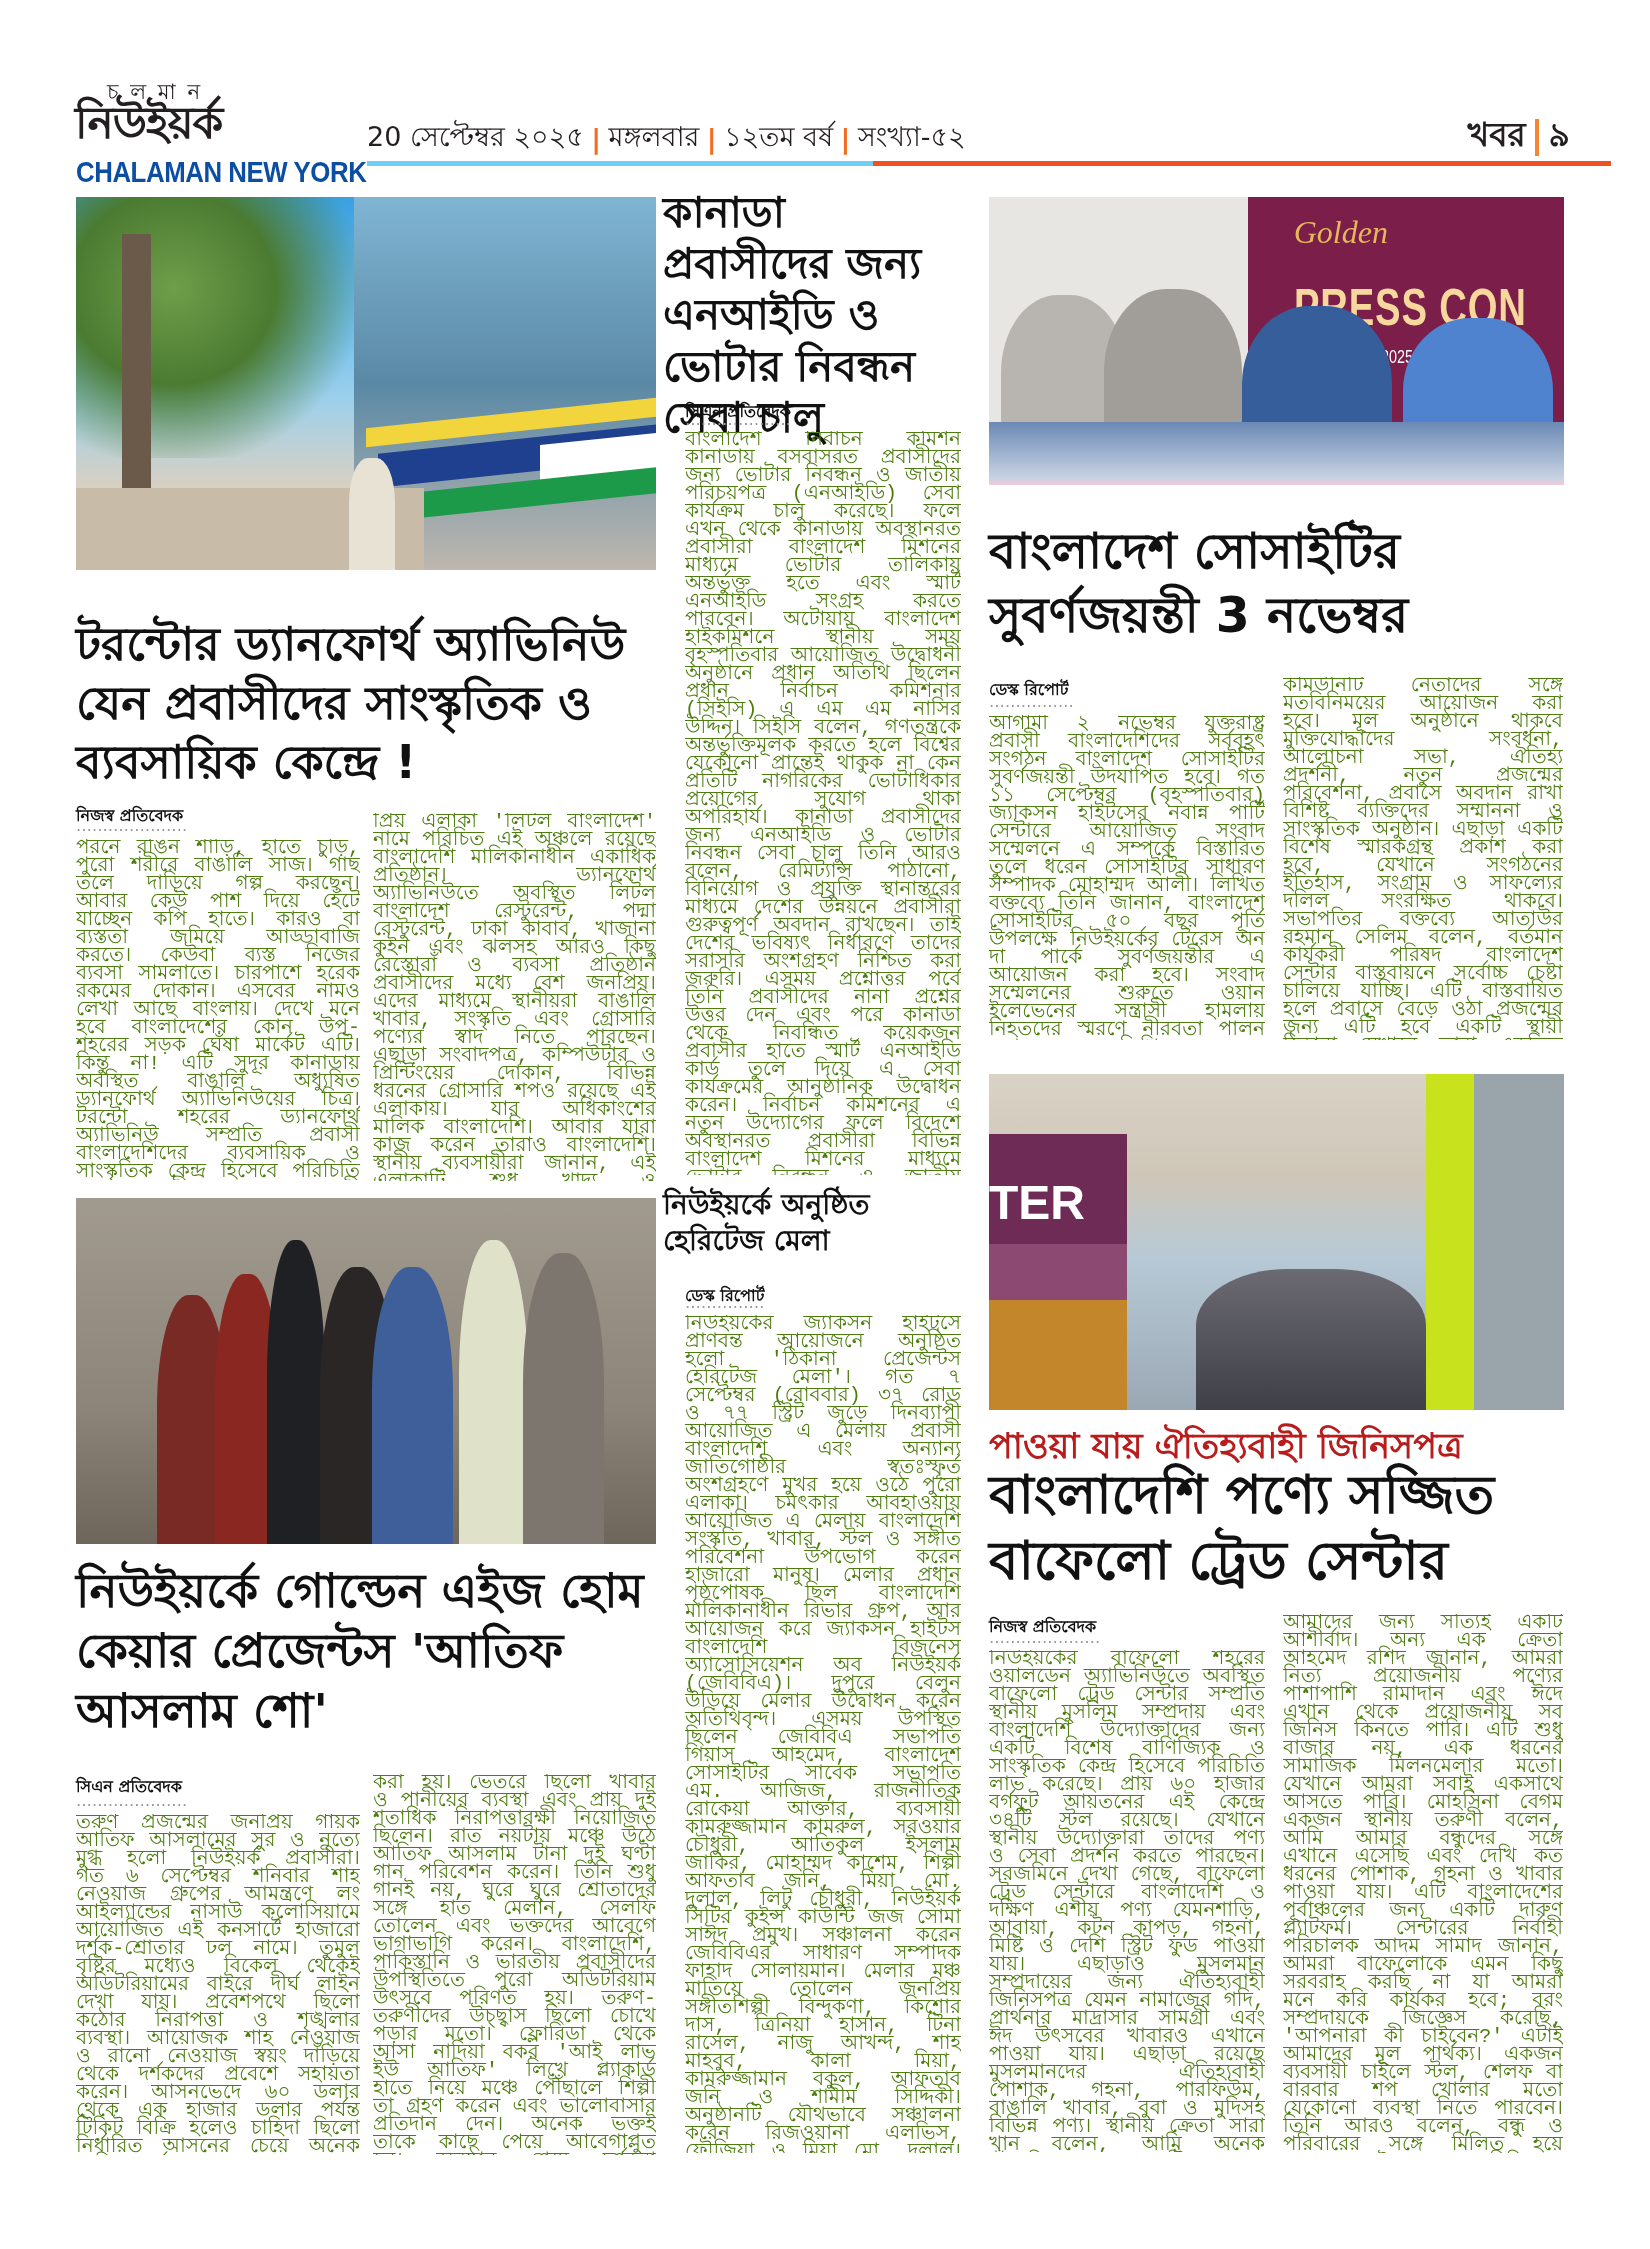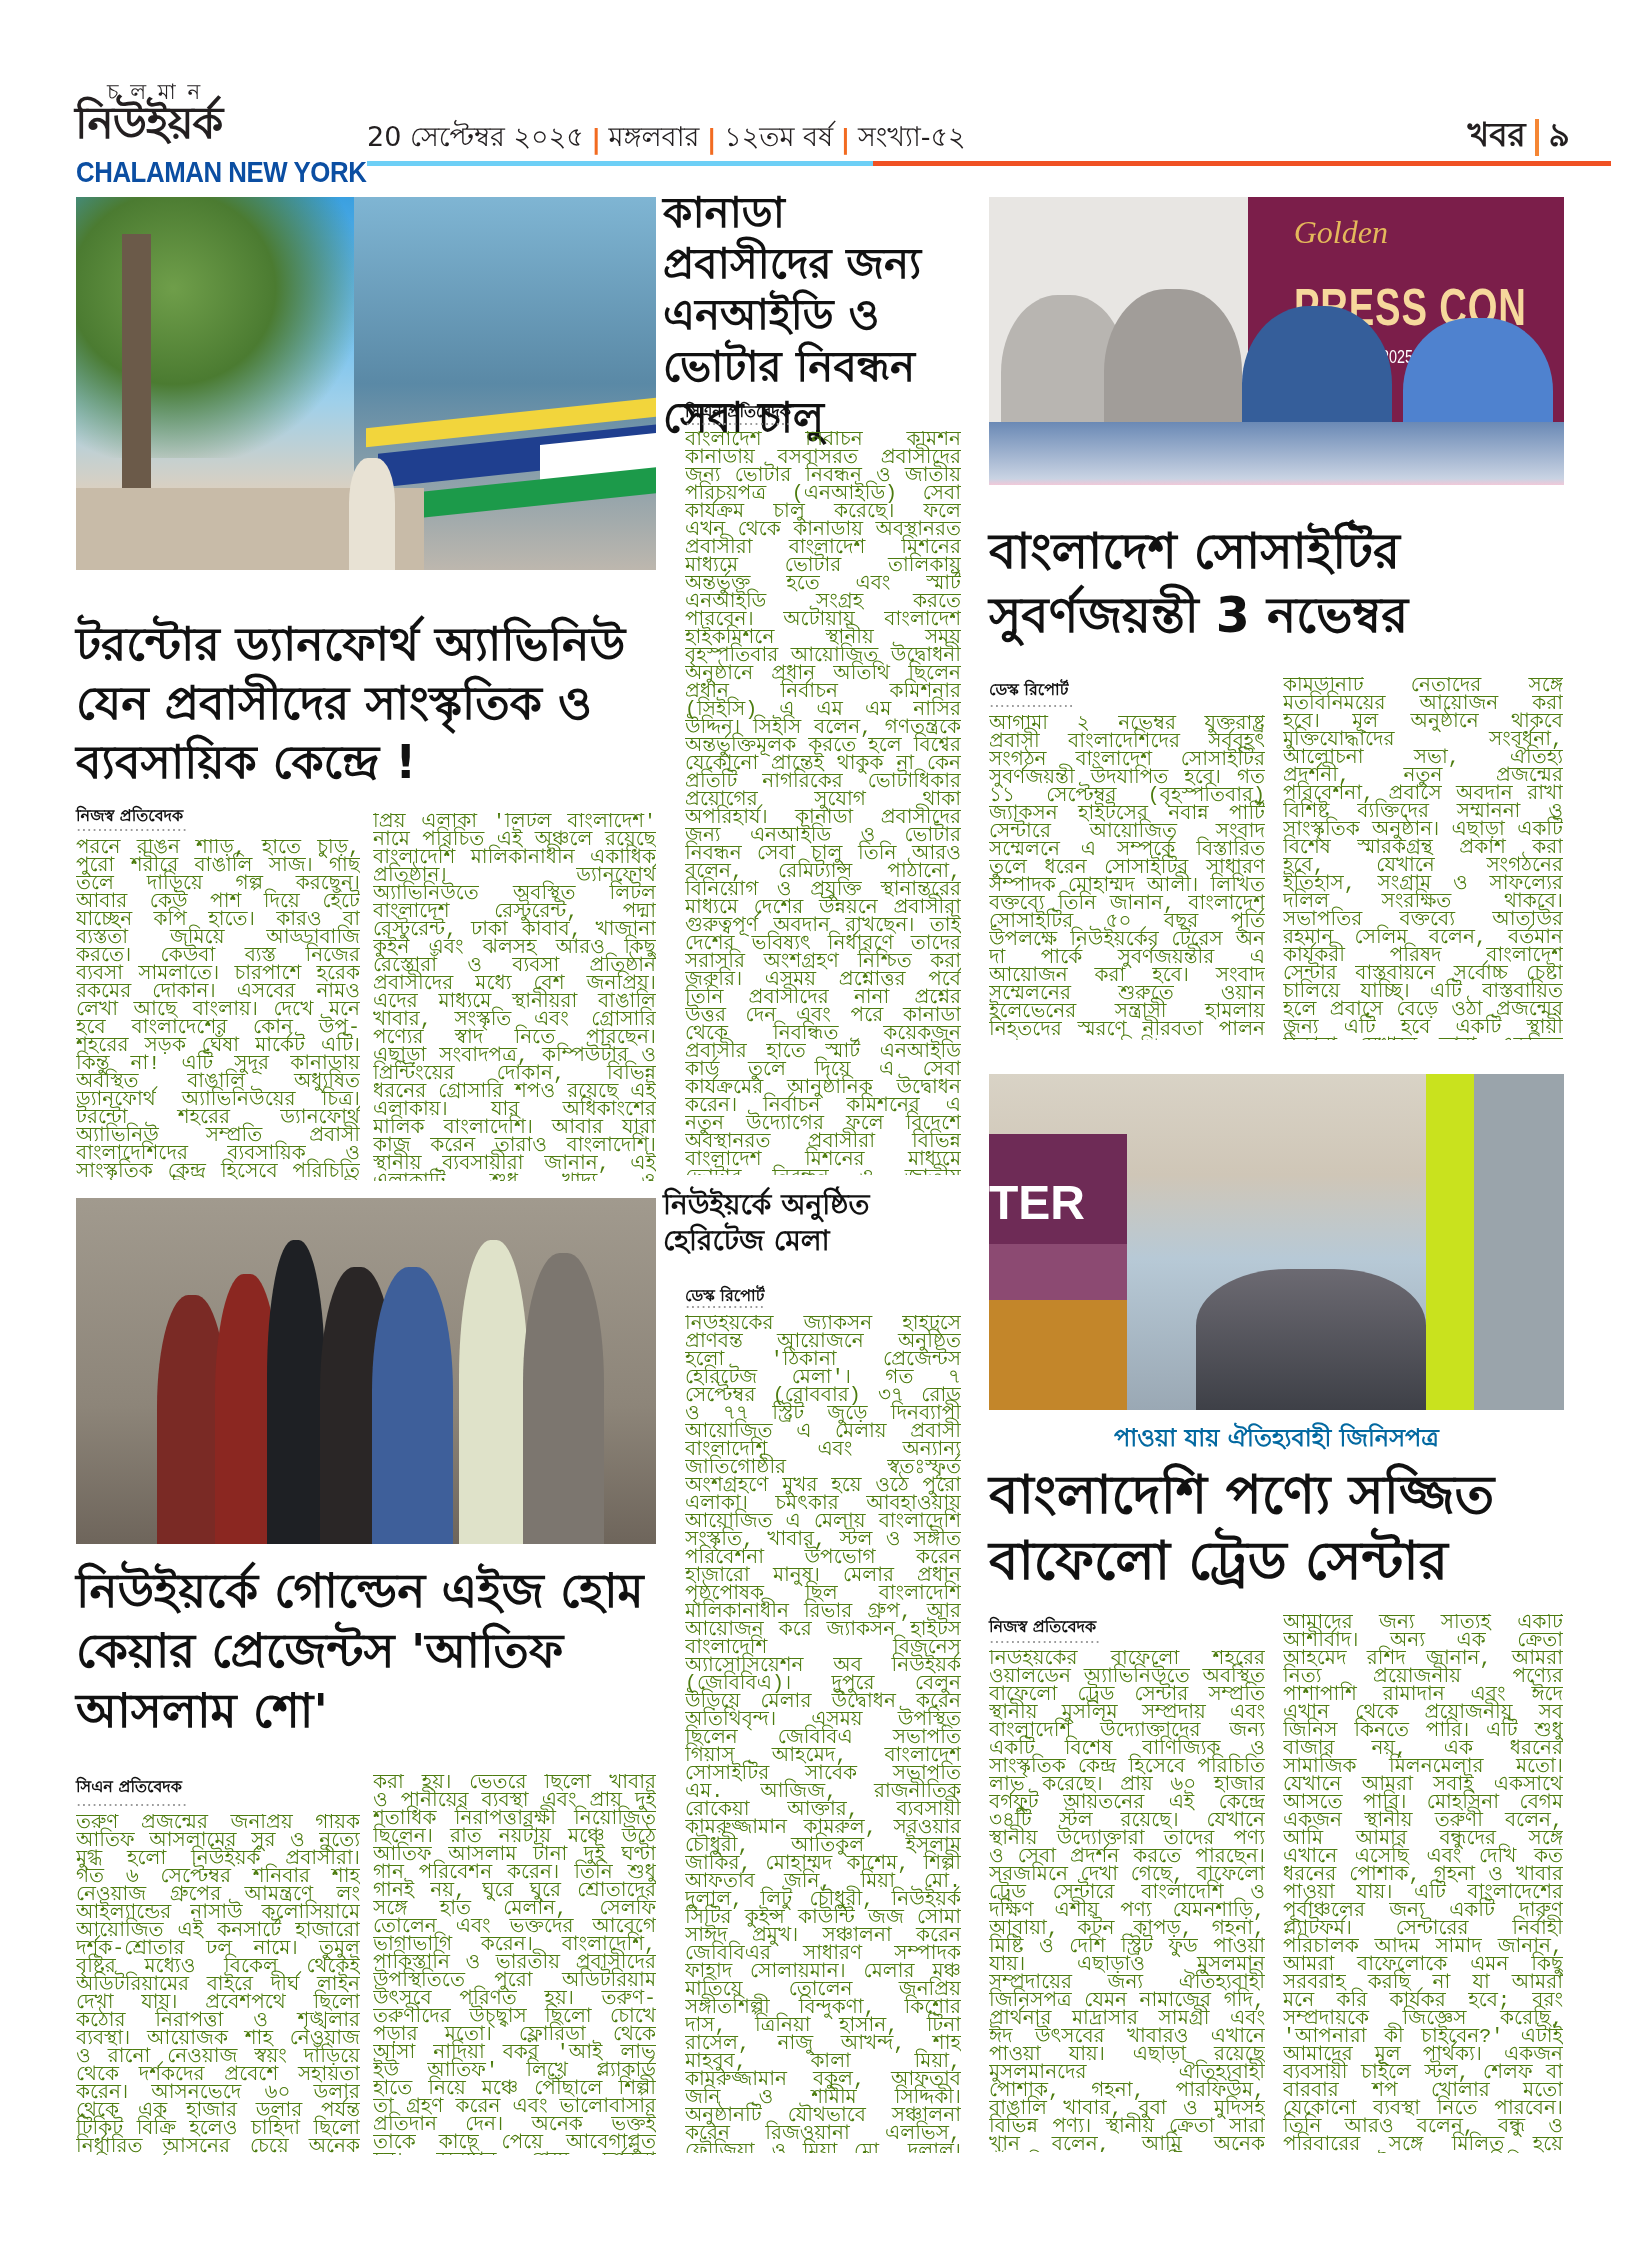--- a/index.html
+++ b/index.html
@@ -50,21 +50,21 @@
   .photo-market .right{position:absolute;right:0;top:0;width:24%;height:100%;background:linear-gradient(90deg,#c9e21e 0 35%,#9aa4ab 35% 100%)}
   .photo-market .crowd{position:absolute;left:36%;top:58%;width:40%;height:42%;background:linear-gradient(180deg,#6c6a72 0%,#3e4047 100%);border-radius:40% 40% 0 0}
 
   
   .hl{text-align:left;font-weight:900;color:#111;line-height:1.28}
   .hl-toronto{left:76px;top:615px;width:580px;font-size:46px}
   .hl-canada{left:663px;top:187px;width:297px;font-size:42px;line-height:1.22}
   .hl-society{left:989px;top:520px;width:575px;font-size:49px;line-height:1.3}
   .hl-heritage{left:663px;top:1187px;width:297px;font-size:28px;line-height:1.3}
   .hl-atif{left:76px;top:1561px;width:580px;font-size:47px;line-height:1.28}
-  .kicker{left:989px;top:1419px;width:575px;text-align:center;font-size:24px;font-weight:bold;color:#0369a1}
+  .kicker{left:989px;top:1419px;width:575px;font-size:35px;font-weight:bold;color:#b91c1c}
   .hl-buffalo{left:989px;top:1462px;width:575px;font-size:53px;line-height:1.25}
 
   
   .byline{font-size:16px;font-weight:bold;color:#111}
   .dots{height:2.1px;background-image:radial-gradient(circle,#9b9b9b 0.9px,transparent 1.1px);background-size:5.3px 2.1px;background-repeat:repeat-x}
 
   
   .body{font-size:20px;line-height:18px;text-align:justify;color:#4d7c0f;overflow:hidden;font-family:Liberation Mono, monospace}
   .body p{margin:0}
   .body .more{font-weight:bold;font-style:italic}

